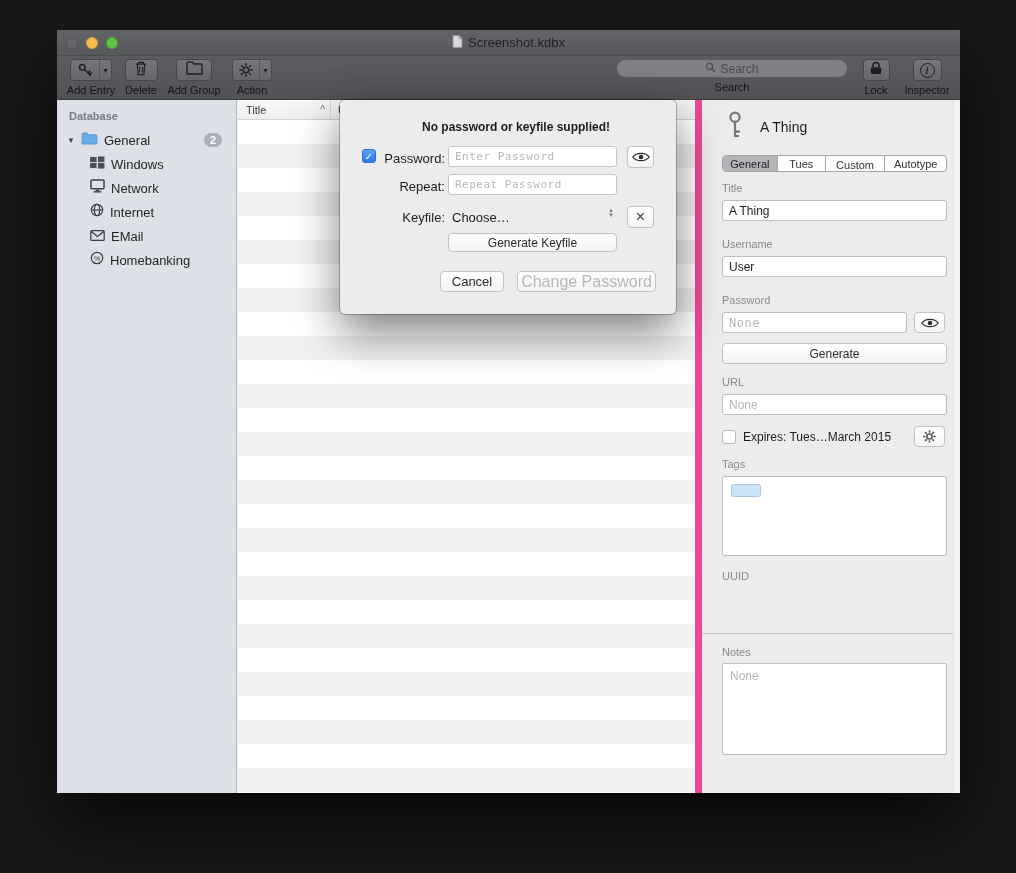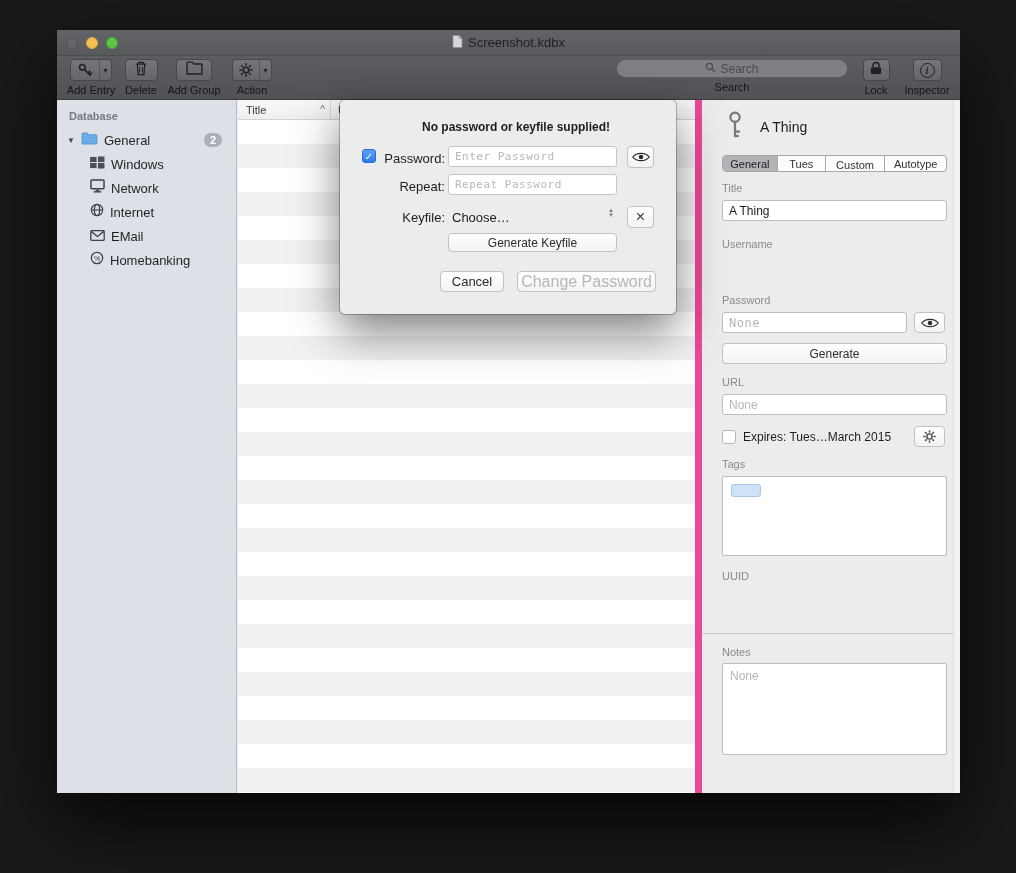--- a/index.html
+++ b/index.html
@@ -368,20 +368,21 @@
           </div>
         <div class="seg" style="flex:62;">
             <span>Autotype</span>
           </div>
       </div>
 
       <div class="insp-label" style="top:82px;">Title</div>
       <input class="insp-input" style="top: 100px;" value="A Thing">
 
       <div class="insp-label" style="top:138px;">Username</div>
+      <input class="insp-input" style="top: 156px;" value="User">
 
       <div class="insp-label" style="top:194px;">Password</div>
       <input class="insp-input mono" style="top: 212px; width: 185px;" placeholder="None">
       <div class="btn-white sq-btn" style="left:212px; top:212px;">
         <span>
           <svg class="eye-svg" width="18" height="12" viewBox="0 0 24 16">
               <path d="M1 8 C6 1.5 18 1.5 23 8 C18 14.5 6 14.5 1 8 Z" fill="none" stroke="#2b2b2e" stroke-width="1.6"></path>
               <circle cx="12" cy="8" r="3" fill="#2b2b2e"></circle>
             </svg>
         </span>

